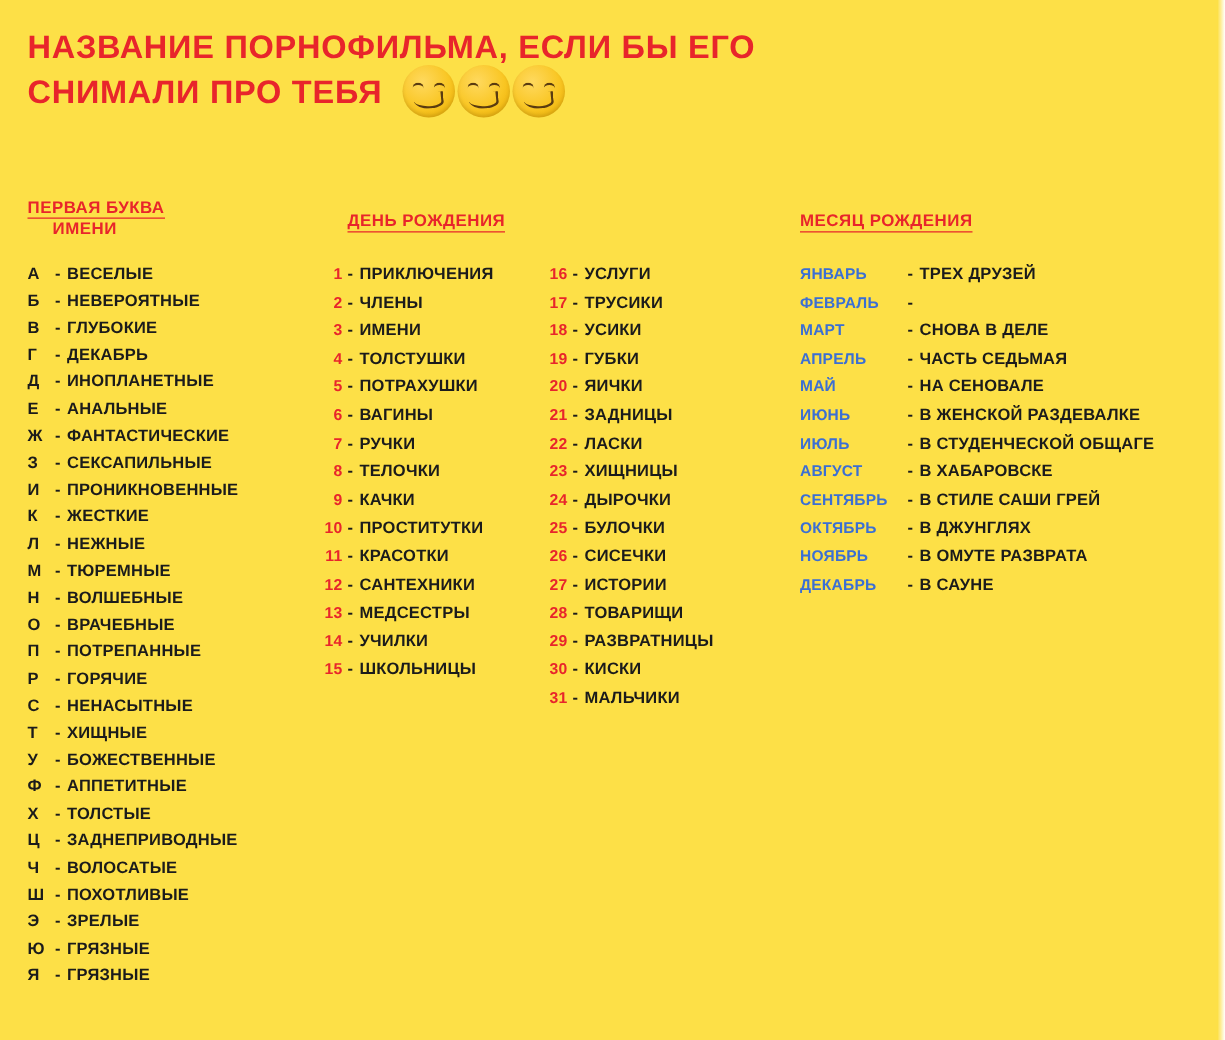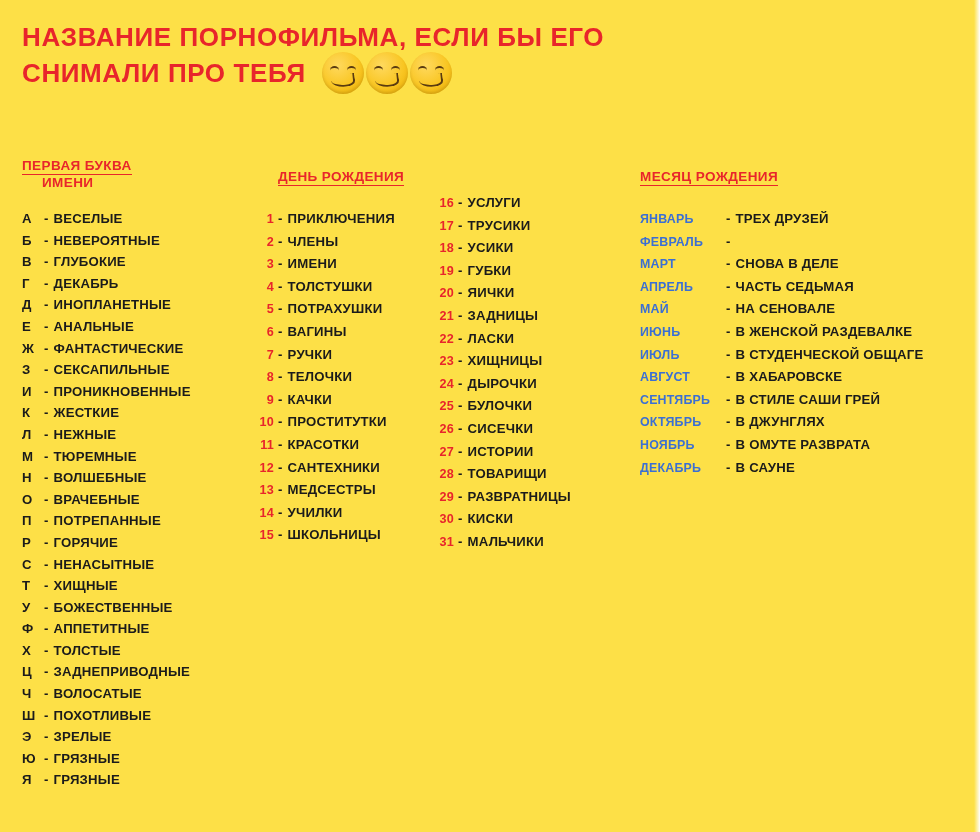--- a/index.html
+++ b/index.html
@@ -137,21 +137,21 @@
   .val {
     color: #1b1b1b;
   }
   
   #col-name-head { left: 22px; top: 158px; }
   #col-name-head2 { left: 22px; top: 175px; }
   #col-name-list { left: 22px; top: 208px; }
 
   #col-day-head { left: 278px; top: 169px; }
   #col-day-list-a { left: 252px; top: 208px; }
-  #col-day-list-b { left: 432px; top: 192px; }
+  #col-day-list-b { left: 432px; top: 208px; }
 
   #col-month-head { left: 640px; top: 169px; text-align: center; }
   #col-month-list { left: 640px; top: 208px; }
 
   .edge-fade {
     position: absolute;
     right: 0; top: 0;
     width: 6px; height: 832px;
     background: linear-gradient(to right, rgba(255,255,255,0), #ffffff);
   }

